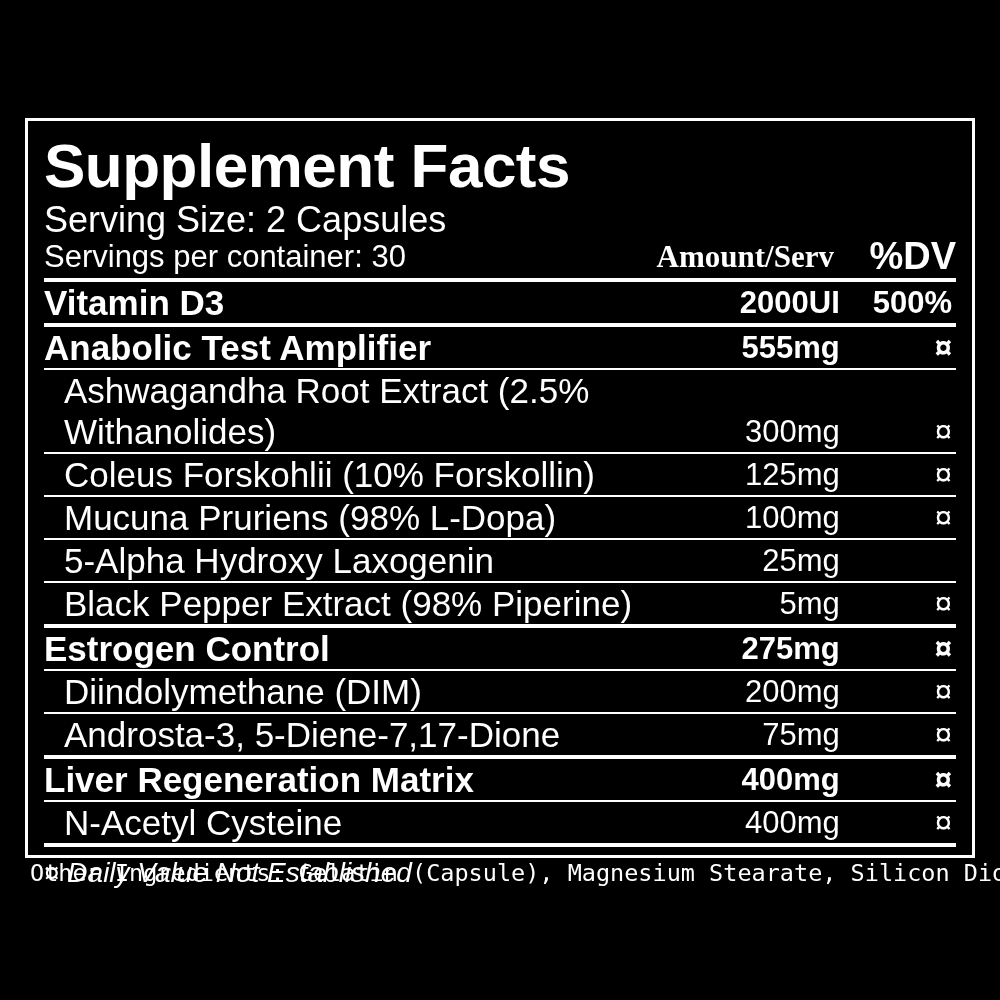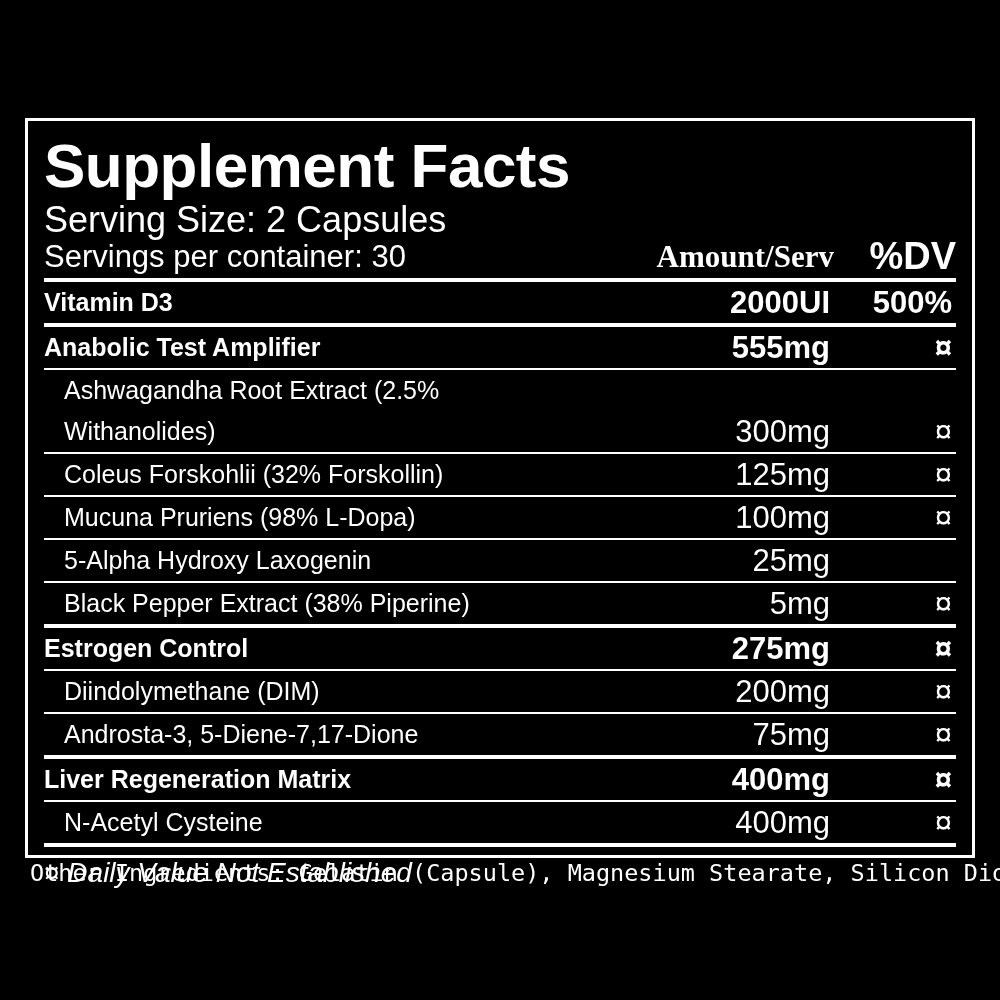--- a/index.html
+++ b/index.html
@@ -70,21 +70,21 @@
     padding: 0;
     vertical-align: bottom;
   }
   .rule-thick td {
     border-top: 4px solid #ffffff;
   }
   .rule-thin td {
     border-top: 2px solid #ffffff;
   }
   .name {
-    font-size: 25px;
+    font-size: 35px;
     line-height: 41px;
     text-align: left;
     white-space: nowrap;
   }
   .name.bold { font-weight: bold; }
   .name.indent { padding-left: 20px !important; }
   .name.wrap { white-space: normal; line-height: 41px; }
   .amt {
     width: 240px;
     text-align: right;
@@ -150,36 +150,36 @@
           <td class="name bold">Anabolic Test Amplifier</td>
           <td class="amt bold">555mg</td>
           <td class="dv bold">¤</td>
         </tr>
         <tr class="rule-thin">
           <td class="name indent wrap">Ashwagandha Root Extract (2.5% Withanolides)</td>
           <td class="amt">300mg</td>
           <td class="dv">¤</td>
         </tr>
         <tr class="rule-thin">
-          <td class="name indent">Coleus Forskohlii (32% Forskollin)</td>
+          <td class="name indent">Coleus Forskohlii (10% Forskollin)</td>
           <td class="amt">125mg</td>
           <td class="dv">¤</td>
         </tr>
         <tr class="rule-thin">
           <td class="name indent">Mucuna Pruriens (98% L-Dopa)</td>
           <td class="amt">100mg</td>
           <td class="dv">¤</td>
         </tr>
         <tr class="rule-thin">
           <td class="name indent">5-Alpha Hydroxy Laxogenin</td>
           <td class="amt">25mg</td>
           <td class="dv"></td>
         </tr>
         <tr class="rule-thin">
-          <td class="name indent">Black Pepper Extract (38% Piperine)</td>
+          <td class="name indent">Black Pepper Extract (98% Piperine)</td>
           <td class="amt">5mg</td>
           <td class="dv">¤</td>
         </tr>
         <tr class="rule-thick">
           <td class="name bold">Estrogen Control</td>
           <td class="amt bold">275mg</td>
           <td class="dv bold">¤</td>
         </tr>
         <tr class="rule-thin">
           <td class="name indent">Diindolymethane (DIM)</td>

